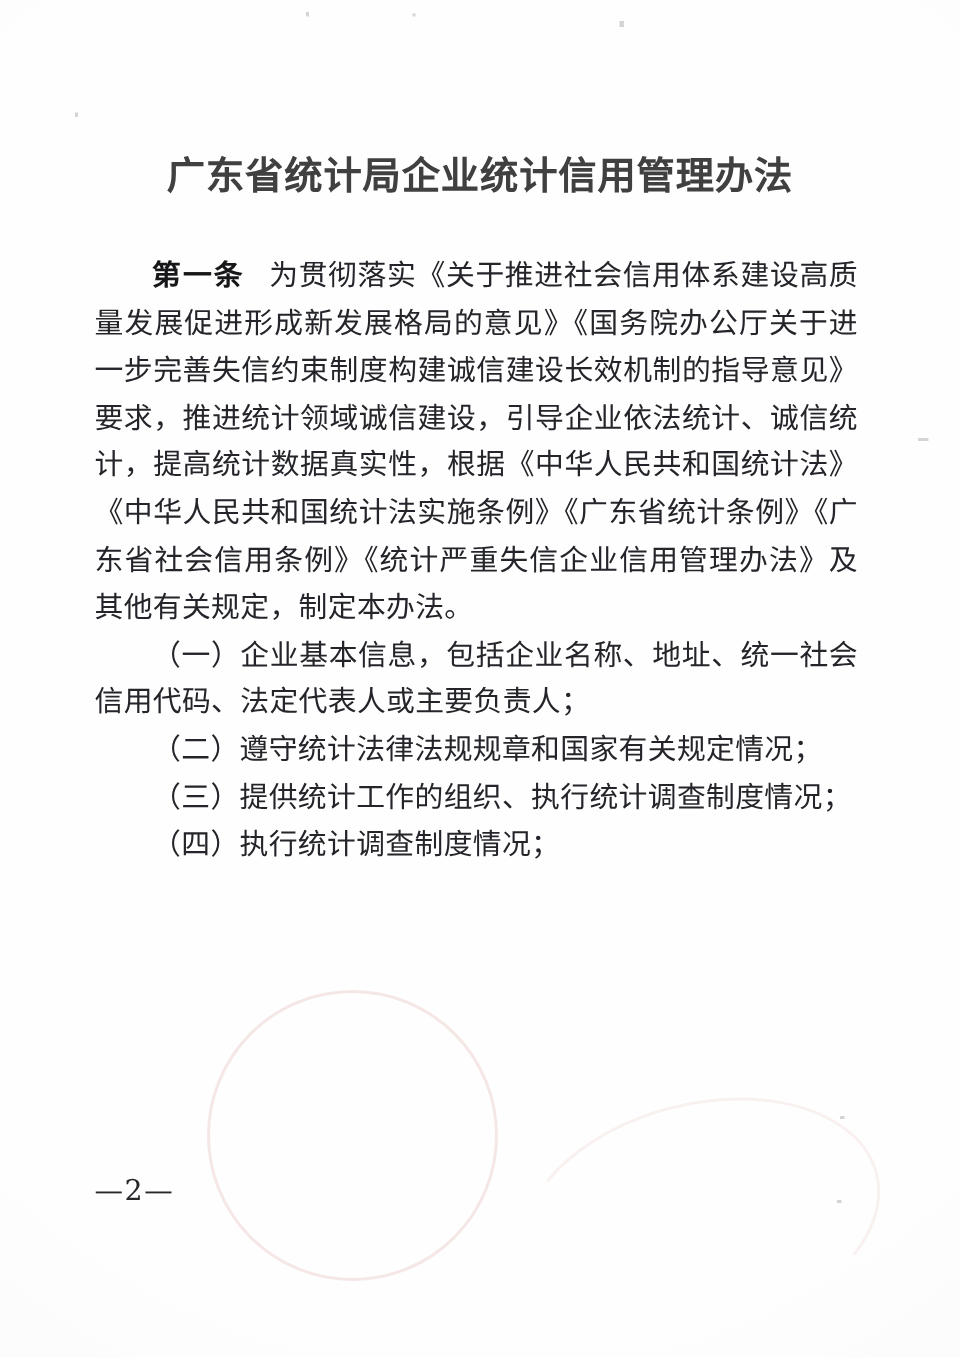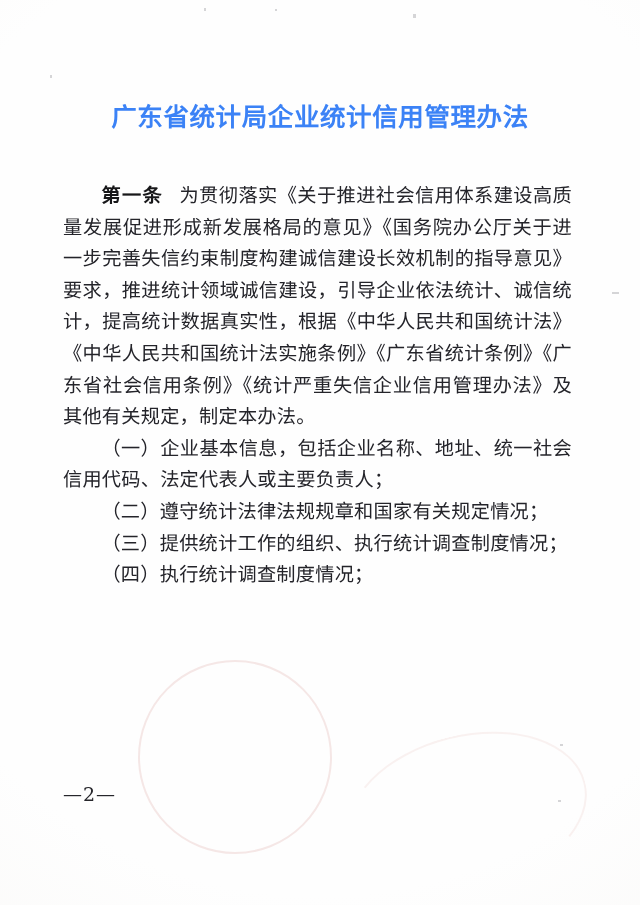--- a/index.html
+++ b/index.html
@@ -62,28 +62,28 @@
   .doc-title {
     position: absolute;
     left: 0;
     right: 0;
     top: 96px;
     text-align: center;
     font-family: Liberation Mono, monospace;
     font-weight: 700;
     font-size: 25.5px;
     letter-spacing: 0.6px;
-    color: #3b82f6;
+    color: #404040;
     white-space: nowrap;
   }
 
   .body-block {
     position: absolute;
     left: 63px;
-    top: 180px;
+    top: 168px;
     width: 509px;
   }
 
   .para {
     font-family: "DejaVu Serif", "Liberation Serif", serif;
     font-size: 19.2px;
     line-height: 31.6px;
     color: #24242a;
     text-align: justify;
     text-justify: inter-character;

